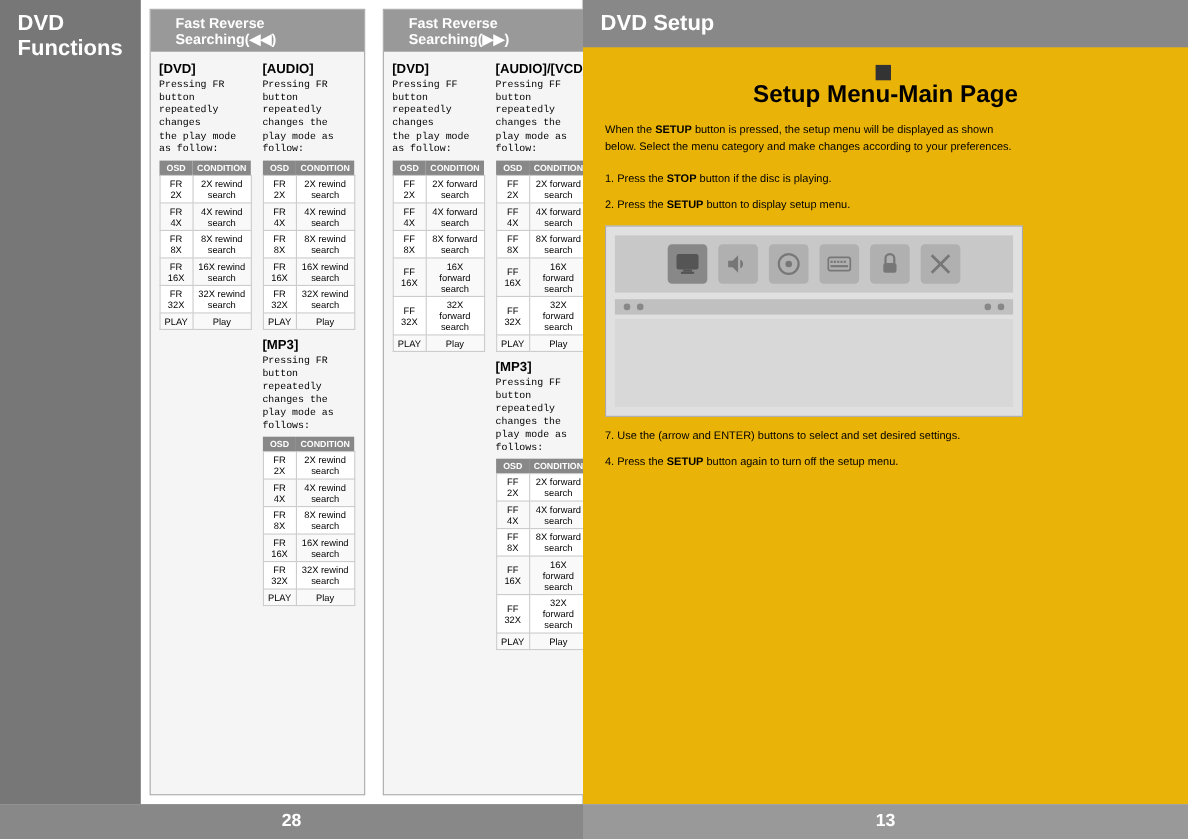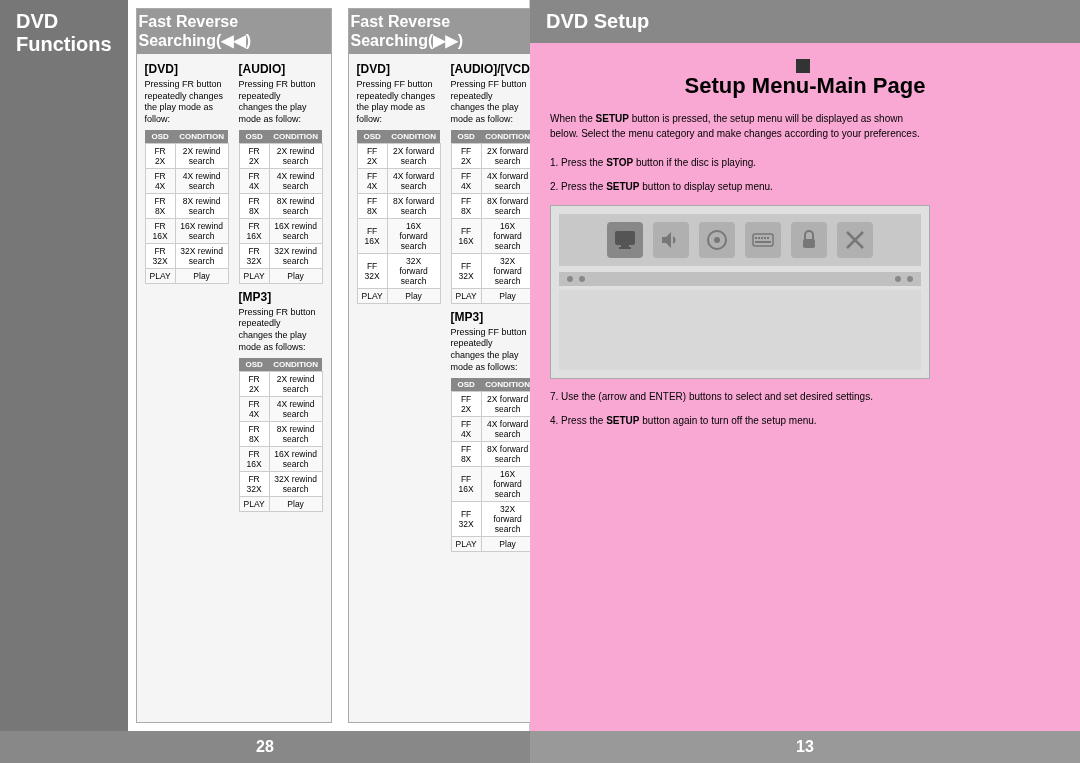--- a/index.html
+++ b/index.html
@@ -14,21 +14,21 @@
     }
     .left-panel {
       width: 530px;
       background: #fff;
       border-right: 1px solid #ccc;
       display: flex;
       flex-direction: row;
     }
     .right-panel {
       width: 550px;
-      background: #f9a8d4;
+      background: #eab308;
       display: flex;
       flex-direction: column;
     }
     
     .panel-header {
       padding: 10px 16px;
       font-size: 20px;
       font-weight: bold;
       color: #fff;
     }
@@ -40,42 +40,43 @@
     }
     
     .section-box {
       border: 1px solid #aaa;
       margin: 8px;
       background: #f5f5f5;
     }
     .section-title-bar {
       background: #999;
       color: #fff;
-      padding: 4px 2px;
-      font-size: 16px;
+      padding: 4px 23px;
+      font-size: 13px;
       font-weight: bold;
     }
     .section-content {
       display: flex;
       padding: 6px;
       gap: 6px;
     }
     .sub-section {
       flex: 1;
       padding: 2px;
     }
     .sub-section h3 {
       font-size: 12px;
       font-weight: bold;
       margin-bottom: 3px;
     }
     .sub-section p {
       font-size: 9px;
       line-height: 1.3;
       margin-bottom: 4px;
+      font-family: Liberation Mono, monospace;
     }
     
     .search-table {
       width: 100%;
       border-collapse: collapse;
       font-size: 8.5px;
     }
     .search-table th {
       background: #888;
       color: #fff;

